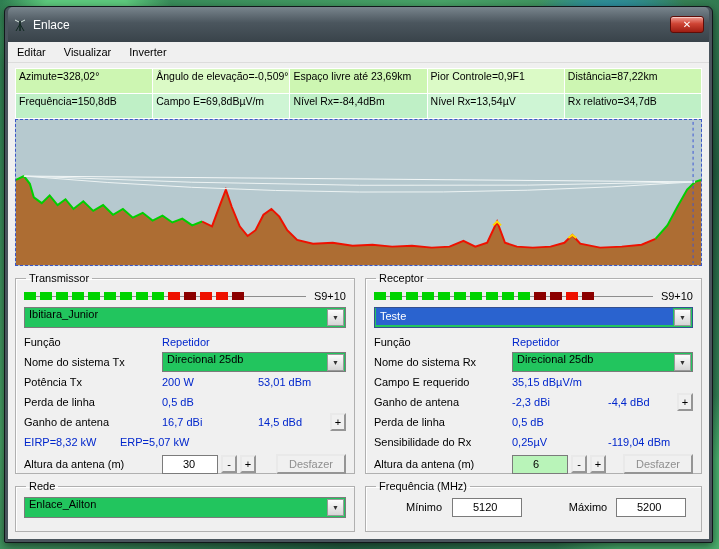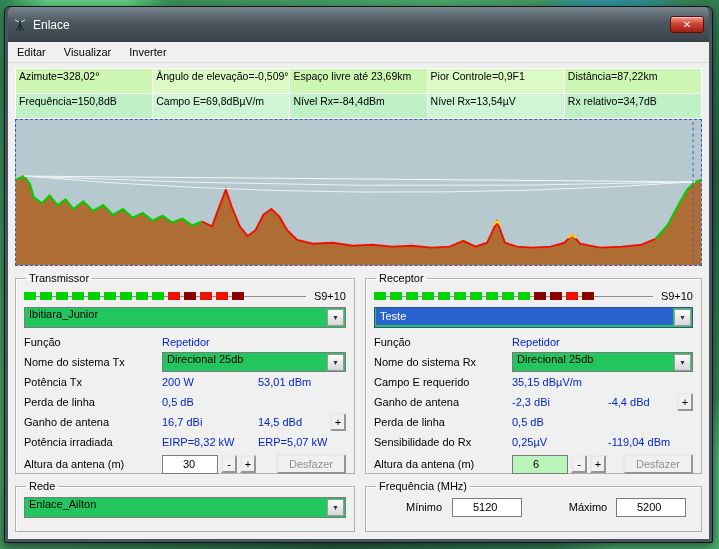--- a/index.html
+++ b/index.html
@@ -192,21 +192,20 @@
           <span class="flabel">Perda de linha</span>
           <span class="fv">0,5 dB</span>
         </div>
         <div class="frow">
           <span class="flabel">Ganho de antena</span>
           <span class="fv">16,7 dBi</span>
           <span class="fv2">14,5 dBd</span>
           <button class="btn3d small-btn" style="margin-left:auto;">+</button>
         </div>
         <div class="frow">
-          <span class="flabel">Potência irradiada</span>
           <span class="fv">EIRP=8,32 kW</span>
           <span class="fv2">ERP=5,07 kW</span>
         </div>
         <div class="frow" style="margin-top:2px;">
           <span class="flabel">Altura da antena (m)</span>
           <input class="tbox h" value="30" style="">
           <button class="btn3d small-btn">-</button>
           <button class="btn3d small-btn">+</button>
           <button class="btn3d desfazer">Desfazer</button>
         </div>

